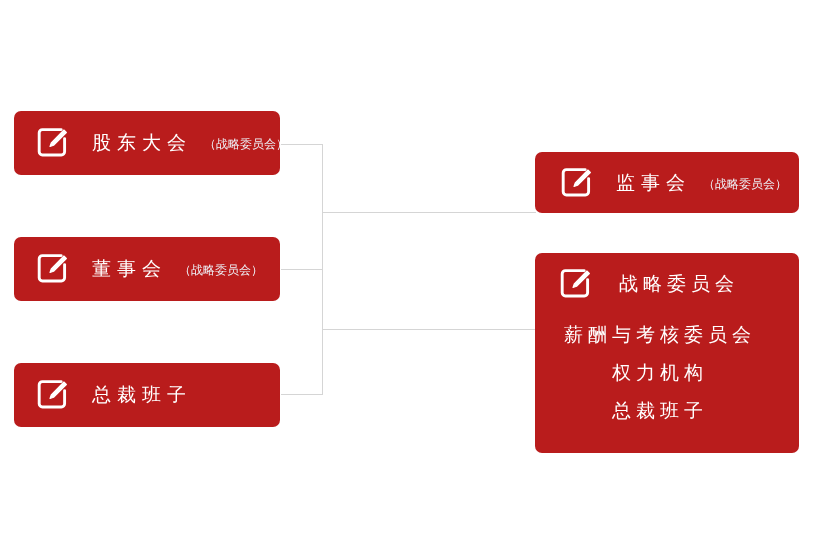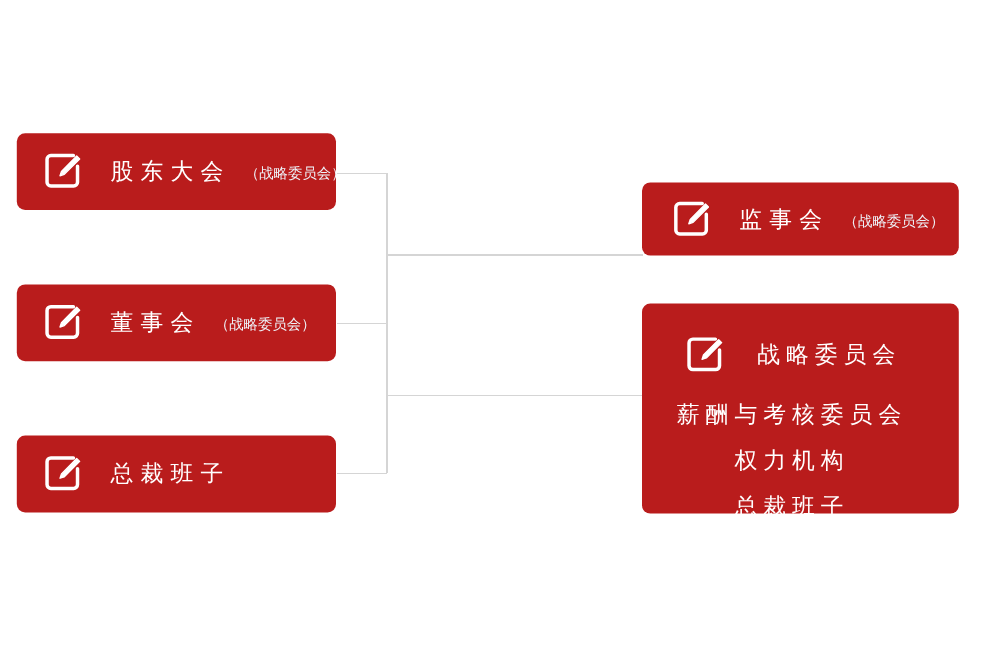--- a/index.html
+++ b/index.html
@@ -82,23 +82,23 @@
   #node-board {
     left: 14px; top: 237px; width: 266px; height: 64px; text-align: center;
   }
   #node-president {
     left: 14px; top: 363px; width: 266px; height: 64px;
   }
   #node-supervisors {
     left: 535px; top: 152px; width: 264px; height: 61px;
   }
   #node-committees {
-    left: 535px; top: 253px; width: 264px; height: 175px;
+    left: 535px; top: 253px; width: 264px; height: 200px;
     display: block;
-    padding: 12px;
+    padding: 0;
   }
 
   #node-shareholders .node-text { margin-left: 22px; }
   #node-board .node-text { margin-left: 22px; }
   #node-president .node-text { margin-left: 22px; text-align: center; }
   #node-supervisors { padding-left: 25px; }
   #node-supervisors .node-text { margin-left: 22px; text-align: center; }
 
   
   .committee-first-row {

